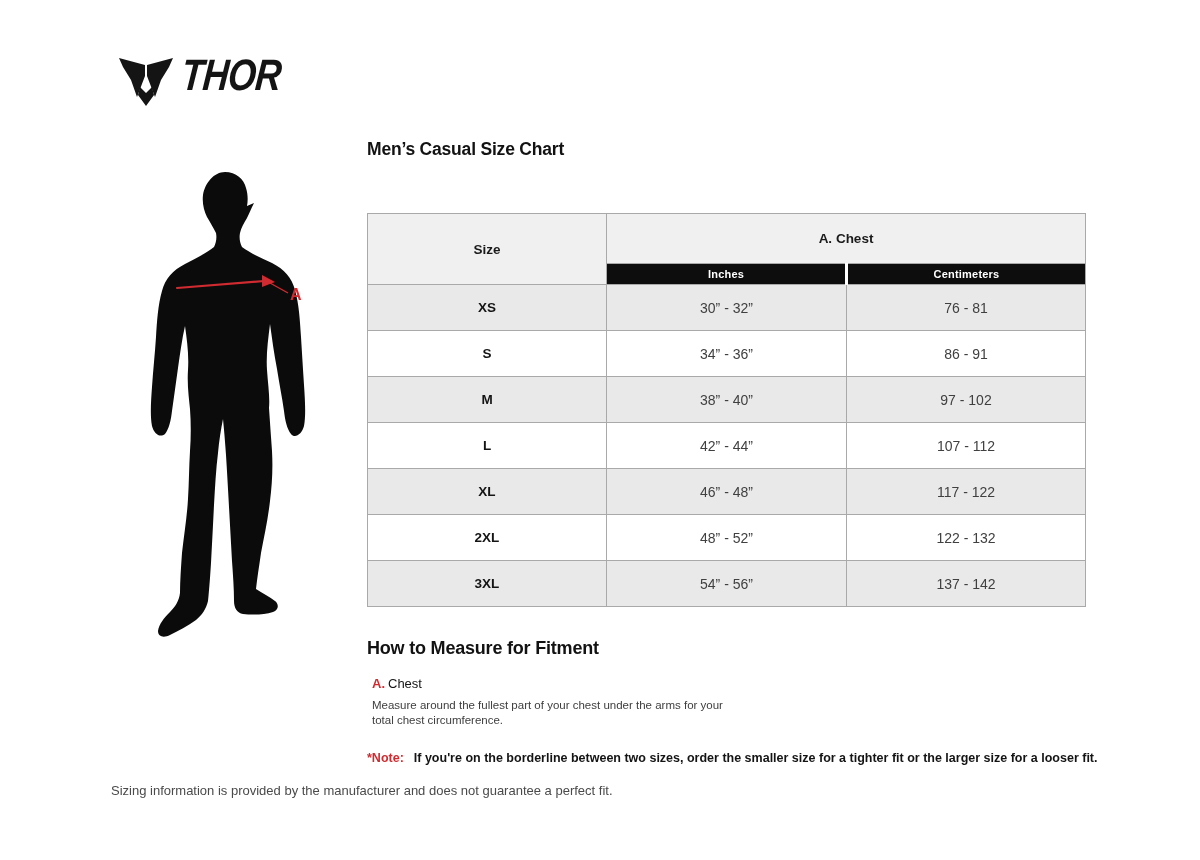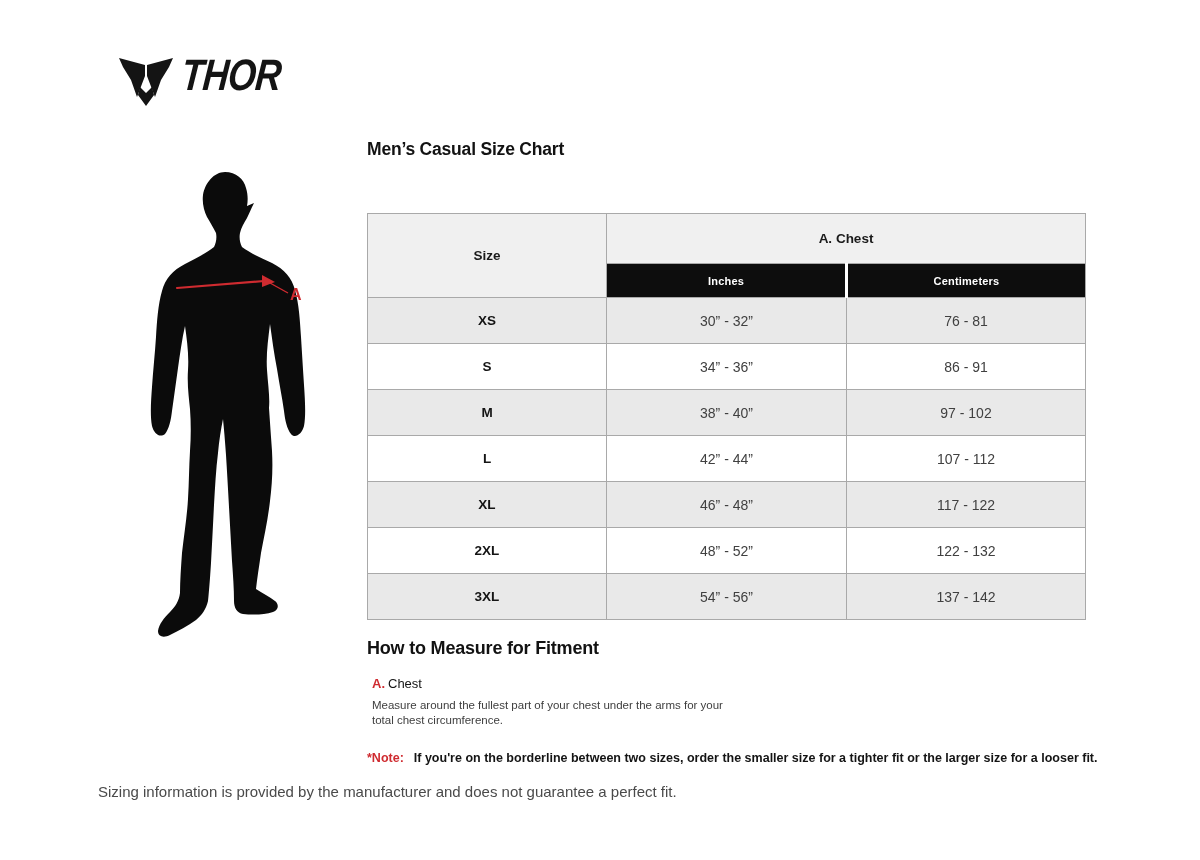--- a/index.html
+++ b/index.html
@@ -32,21 +32,21 @@
   
   table.size-table {
     position:absolute; left:367px; top:177px; width:718px;
     border-collapse:collapse; table-layout:fixed;margin-top:36px;
   }
   .size-table th, .size-table td { border:1px solid #a9a9a9; text-align:center; padding:0; }
   .col-size { width:239px; }
   .col-in   { width:240px; }
   .col-cm   { width:239px; }
   tr.group-row { height:50px; }
-  tr.bar-row   { height:34px; }
+  tr.bar-row   { height:21px; }
   tr.body-row  { height:46px; }
   .th-head { background:#f0f0f0; font-size:13.5px; font-weight:bold; color:#1a1a1a; }
   .bar-cell {
     background:#0d0d0d; color:#ffffff;
     font-size:11px; font-weight:bold; letter-spacing:0.2px;
   }
   .bar-cm { border-left:3px solid #ffffff !important; }
   tr.row-gray td { background:#e9e9e9; }
   tr.row-white td { background:#ffffff; }
   .cell-size { font-weight:bold; font-size:13.5px; color:#141414; }
@@ -58,22 +58,22 @@
   .m-desc   {
     margin:6px 0 0 0; width:352px;
     font-size:11.5px; color:#3e3e3e; line-height:1.32;
   }
   
   .note { position:absolute; left:367px; top:751px; font-size:12.5px; font-weight:bold; white-space:nowrap; }
   .note-label { color:#cf2b30; }
   .note-text  { color:#141414; margin-left:10px; }
   
   .page-footer {
-    position:absolute; left:98px; top:782px;
-    font-size:15px; color:#4a4a4a; line-height:1.35;
+    position:absolute; left:111px; top:782px;
+    font-size:13px; color:#4a4a4a; line-height:1.35;
   }
 </style>
 </head>
 <body>
 
 <div class="logo">
   <svg class="logo-icon" width="56" height="50" viewBox="0 0 56 50" aria-hidden="true">
     <path d="M1 2 L27 9 L27 20 L19 41 L13 24 L5 11 Z" fill="#141414"></path>
     <path d="M55 2 L29 9 L29 20 L37 41 L43 24 L51 11 Z" fill="#141414"></path>
     <path d="M22 31 L28 37 L34 31 L36 39 L28 50 L20 39 Z" fill="#141414"></path>

